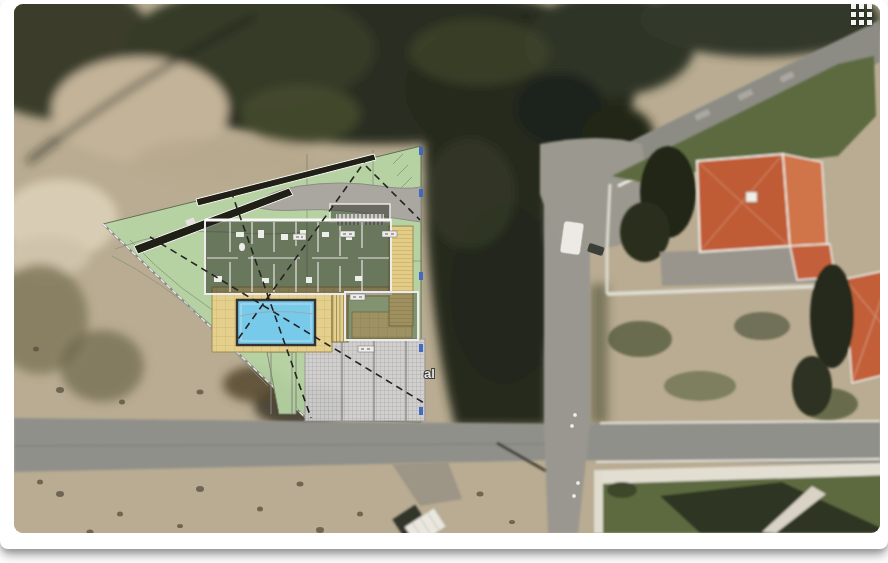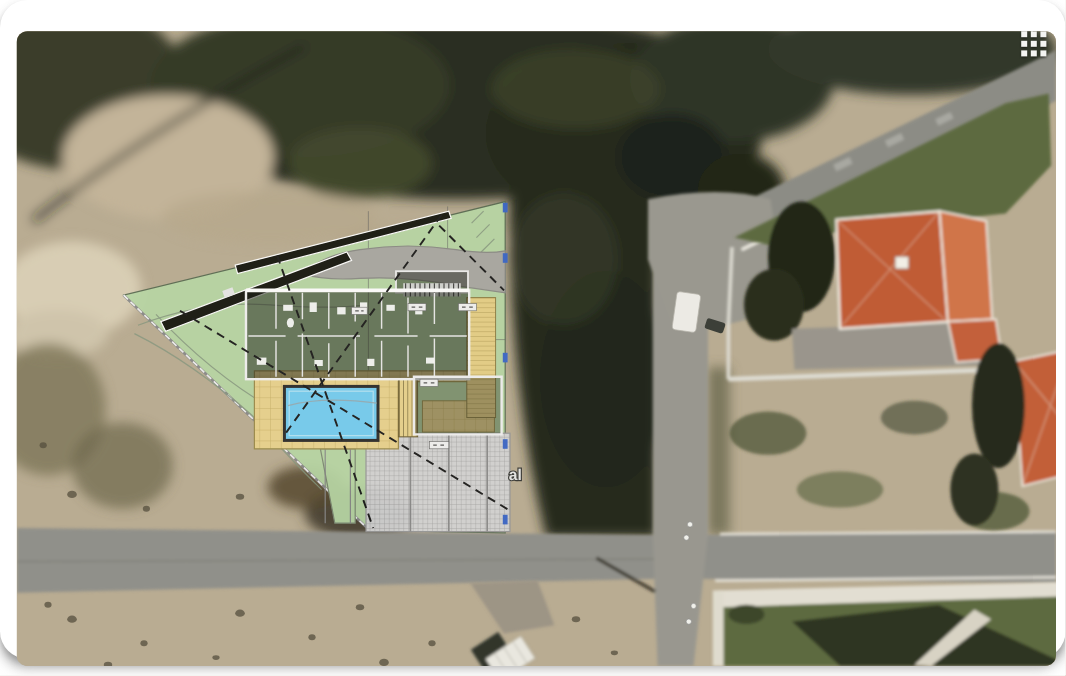--- a/index.html
+++ b/index.html
@@ -1,21 +1,21 @@
 <!DOCTYPE html>
 <html><head>
 <meta charset="utf-8">
 <style>
   html,body{margin:0;padding:0;background:#ffffff;font-family:"Liberation Sans",sans-serif;}
   .stage{position:relative;width:888px;height:563px;overflow:hidden;background:#fff;}
   .photo-frame{
     position:absolute;left:0;top:0;width:888px;height:549px;
-    background:#ffffff;border-radius:23px;
+    background:#ffffff;border-radius:8px;
     box-shadow:0 8px 11px -2px rgba(95,95,95,.55), 0 3px 5px rgba(120,120,120,.35);
-    box-sizing:border-box;padding:26px 8px 10px 14px;
+    box-sizing:border-box;padding:4px 8px 10px 14px;
   }
   .map-canvas{position:relative;width:866px;height:529px;border-radius:9px;overflow:hidden;background:#b9ac92;}
   .map-canvas svg{display:block;}
   .apps-grid{
     position:absolute;right:8px;top:0px;width:21px;height:21px;
     display:grid;grid-template-columns:repeat(3,1fr);gap:2.5px;
     filter:drop-shadow(0 1px 1px rgba(0,0,0,.45));cursor:pointer;
   }
   .apps-grid span{background:#f4f4f2;display:block;}
   text.street{font:bold 13px "Liberation Sans",sans-serif;fill:#e3e3e0;paint-order:stroke;stroke:#3c3c38;stroke-width:2px;}

